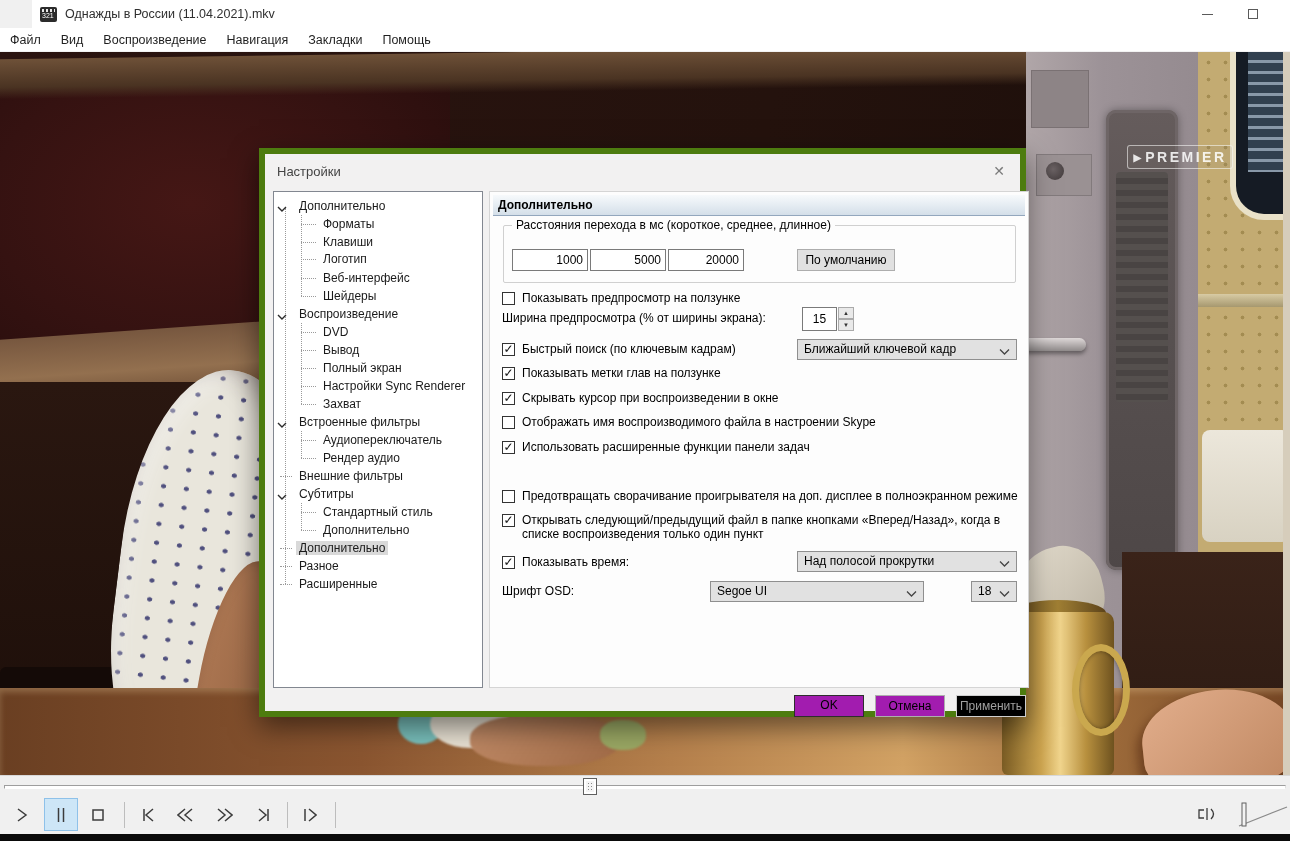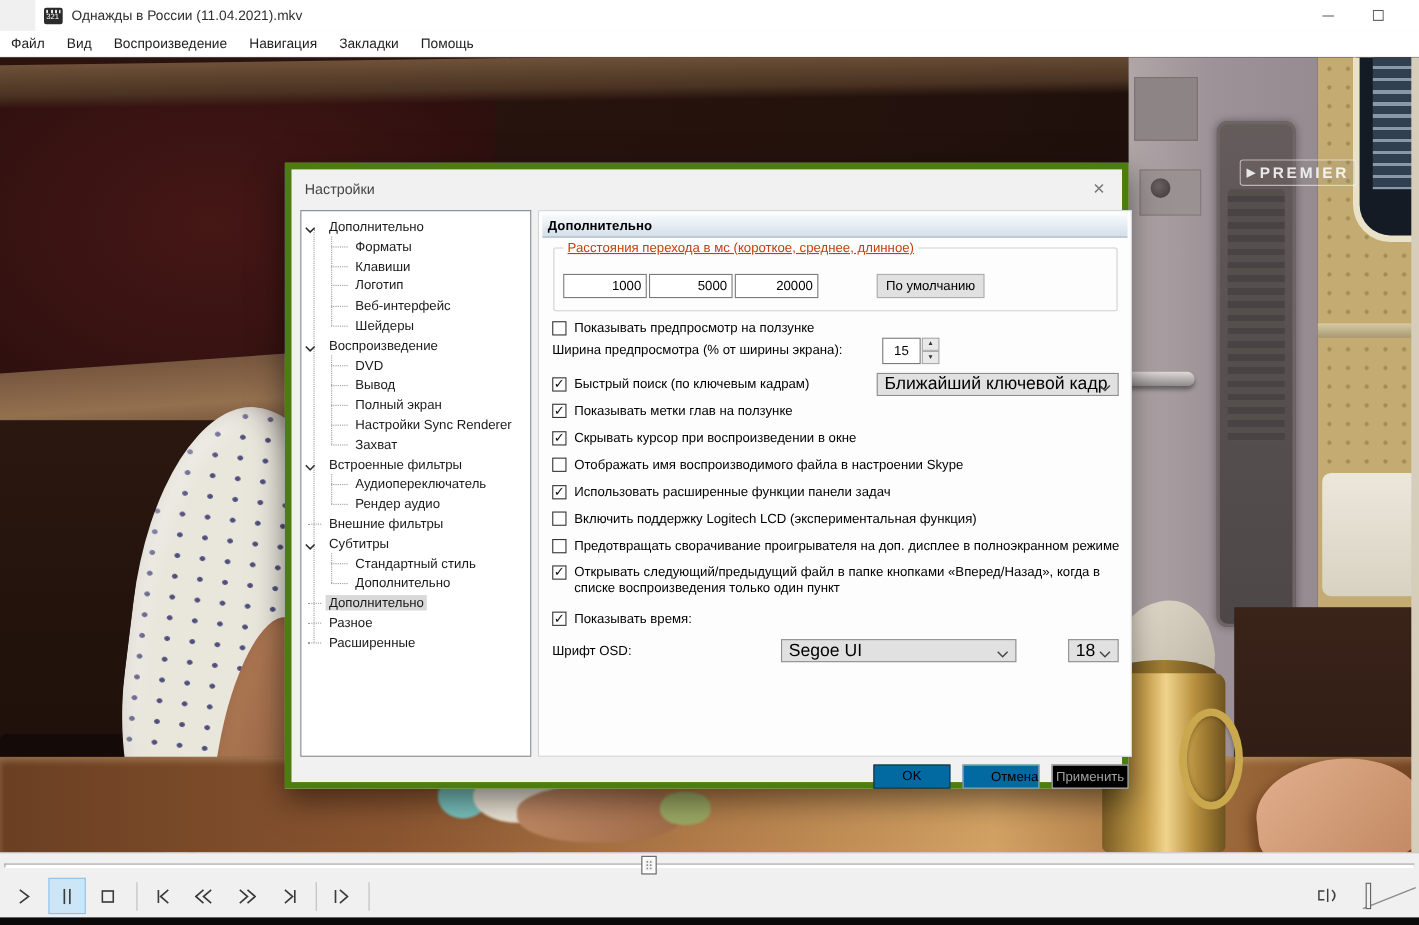--- a/index.html
+++ b/index.html
@@ -88,49 +88,49 @@
   .lv1 { padding-left:46px; }
   .lv1:before { content:""; position:absolute; left:27px; top:9px; width:15px; border-top:1px dotted #9a9a9a; }
   .rootleaf:before { content:""; position:absolute; left:6px; top:9px; width:12px; border-top:1px dotted #9a9a9a; }
   .spine { position:absolute; border-left:1px dotted #9a9a9a; width:0; }
 
   #panel { position:absolute; left:224px; top:37px; width:540px; height:497px; background:#fdfdfd; border:1px solid #d5d5d5; }
   #panel-header { position:absolute; left:3px; top:3px; width:532px; height:21px; padding-left:5px;
      background:linear-gradient(180deg,#f7fafc 0%,#d4dfe9 100%); border-bottom:1px solid #93a7bd;
      font-size:12px; font-weight:bold; color:#000; line-height:21px; }
   #groupbox { position:absolute; left:13px; top:33px; width:513px; height:58px; border:1px solid #d0d0d0; border-radius:2px; }
-  #groupbox .gb-label { position:absolute; left:8px; top:-8px; background:#fdfdfd; padding:0 4px; font-size:12px; color:#c2410c;text-decoration:underline; }
+  #groupbox .gb-label { position:absolute; left:8px; top:-8px; background:#fdfdfd; padding:0 4px; font-size:12px; color:#000000; }
   .txtin { position:absolute; top:23px; height:22px; width:76px; background:#fff; border:1px solid #7a7a7a;
      font-size:12px; color:#000; text-align:right; padding:0 4px; line-height:20px; }
   #btn-default { position:absolute; left:293px; top:23px; width:98px; height:22px; background:#e1e1e1; border:1px solid #adadad;
      font-size:12px; color:#000; text-align:center; line-height:20px; }
 
   .cb-row { position:absolute; left:12px; display:flex; gap:7px; align-items:flex-start; font-size:12px; color:#000; }
   .cb { width:13px; height:13px; min-width:13px; background:#fff; border:1px solid #333; margin-top:0.5px;
      font-size:12px; line-height:11px; text-align:center; color:#111; }
   .cb-row .cb:after { content:""; }
   .cb-row.checked .cb:after { content:"✓"; }
   .cb-label { max-width:498px; line-height:14px; }
   .plain-label { position:absolute; font-size:12px; color:#000; }
 
-  .combo { position:absolute; height:21px; background:#e1e1e1; border:1px solid #8f8f8f; font-size:16px; color:#000;
+  .combo { position:absolute; height:21px; background:#e1e1e1; border:1px solid #8f8f8f; font-size:12px; color:#000;
      line-height:19px; padding-left:6px; }
   .combo .chev { position:absolute; right:6px; top:4px; }
   .combo .chev svg { stroke:#444; fill:none; stroke-width:1.3; }
 
   #spinner { position:absolute; left:312px; top:115px; width:52px; height:24px; }
   #spin-val { position:absolute; left:0; top:0; width:35px; height:24px; background:#fff; border:1px solid #7a7a7a;
      font-size:12px; text-align:center; line-height:22px; color:#000; }
   .spin-btn { position:absolute; left:36px; width:16px; height:12px; background:#e9e9e9; border:1px solid #aaa;
      font-size:6px; color:#333; text-align:center; line-height:10px; }
 
-  .dlg-btn { position:absolute; top:541px; width:70px; height:22px; background:#0369a1; border:1px solid #adadad;
+  .dlg-btn { position:absolute; top:541px; width:70px; height:22px; background:#a21caf; border:1px solid #adadad;
      font-size:12px; text-align:center; line-height:20px; color:#000; }
   #btn-ok { left:529px; border:1.6px solid #2e2e2e; line-height:19px; }
-  #btn-cancel { left:610px;text-align:right; }
+  #btn-cancel { left:610px; }
   #btn-apply { left:691px; background:#000000; border-color:#cfcfcf; color:#a0a0a0; }
 
   
   #seekrow { left:0; top:775px; width:1290px; height:22px; background:#f0f0f0; border-top:1px solid #d8d8d8; }
   #seek-groove { position:absolute; left:4px; top:9px; width:1282px; height:4px; background:#fff; border:1px solid #9e9e9e; border-bottom-color:#fff; border-right-color:#e0e0e0; }
   #seek-thumb { position:absolute; left:583px; top:2px; width:14px; height:17px; background:#f4f4f4; border:1px solid #5f5f5f; box-shadow:inset 0 0 0 2px #fff; }
   #seek-thumb:after { content:""; position:absolute; left:3px; top:3px; width:6px; height:9px;
      background:radial-gradient(#8a8a8a 0.8px, transparent 1px) 0 0/3px 3px; }
 
   #controls { left:0; top:797px; width:1290px; height:37px; background:#f0f0f0; }
@@ -306,37 +306,39 @@
           <span class="cb-label">Скрывать курсор при воспроизведении в окне</span>
         </div>
       <div class="cb-row" style="top:223px">
           <span class="cb"></span>
           <span class="cb-label">Отображать имя воспроизводимого файла в настроении Skype</span>
         </div>
       <div class="cb-row checked" style="top:248px">
           <span class="cb"></span>
           <span class="cb-label">Использовать расширенные функции панели задач</span>
         </div>
-      <div class="cb-row" style="top:272px">
-          <span class="cb"></span>
-          <span class="cb-label">Включить поддержку Logitech LCD (экспериментальная функция)</span>
-        </div>
       <div class="cb-row checked" style="top:321px">
           <span class="cb"></span>
           <span class="cb-label" style="max-width:502px">Открывать следующий/предыдущий файл в папке кнопками «Вперед/Назад», когда в списке воспроизведения только один пункт</span>
         </div>
       <div class="cb-row" style="top:297px">
           <span class="cb"></span>
           <span class="cb-label">Предотвращать сворачивание проигрывателя на доп. дисплее в полноэкранном режиме</span>
         </div>
 
       <div class="cb-row checked" style="top:363px">
           <span class="cb"></span>
           <span class="cb-label">Показывать время:</span>
         </div>
+      <div class="combo" style="left:307px;top:359px;width:220px">
+        <span>Над полосой прокрутки</span>
+        <span class="chev"><svg width="11" height="11" viewBox="0 0 11 11">
+              <polyline points="1,3.5 5.5,8 10,3.5"></polyline>
+            </svg></span>
+      </div>
 
       <div class="plain-label" style="left:12px;top:392px">Шрифт OSD:</div>
       <div class="combo" style="left:220px;top:389px;width:214px">
         <span>Segoe UI</span>
         <span class="chev"><svg width="11" height="11" viewBox="0 0 11 11">
               <polyline points="1,3.5 5.5,8 10,3.5"></polyline>
             </svg></span>
       </div>
       <div class="combo" style="left:481px;top:389px;width:46px">
         <span>18</span>

